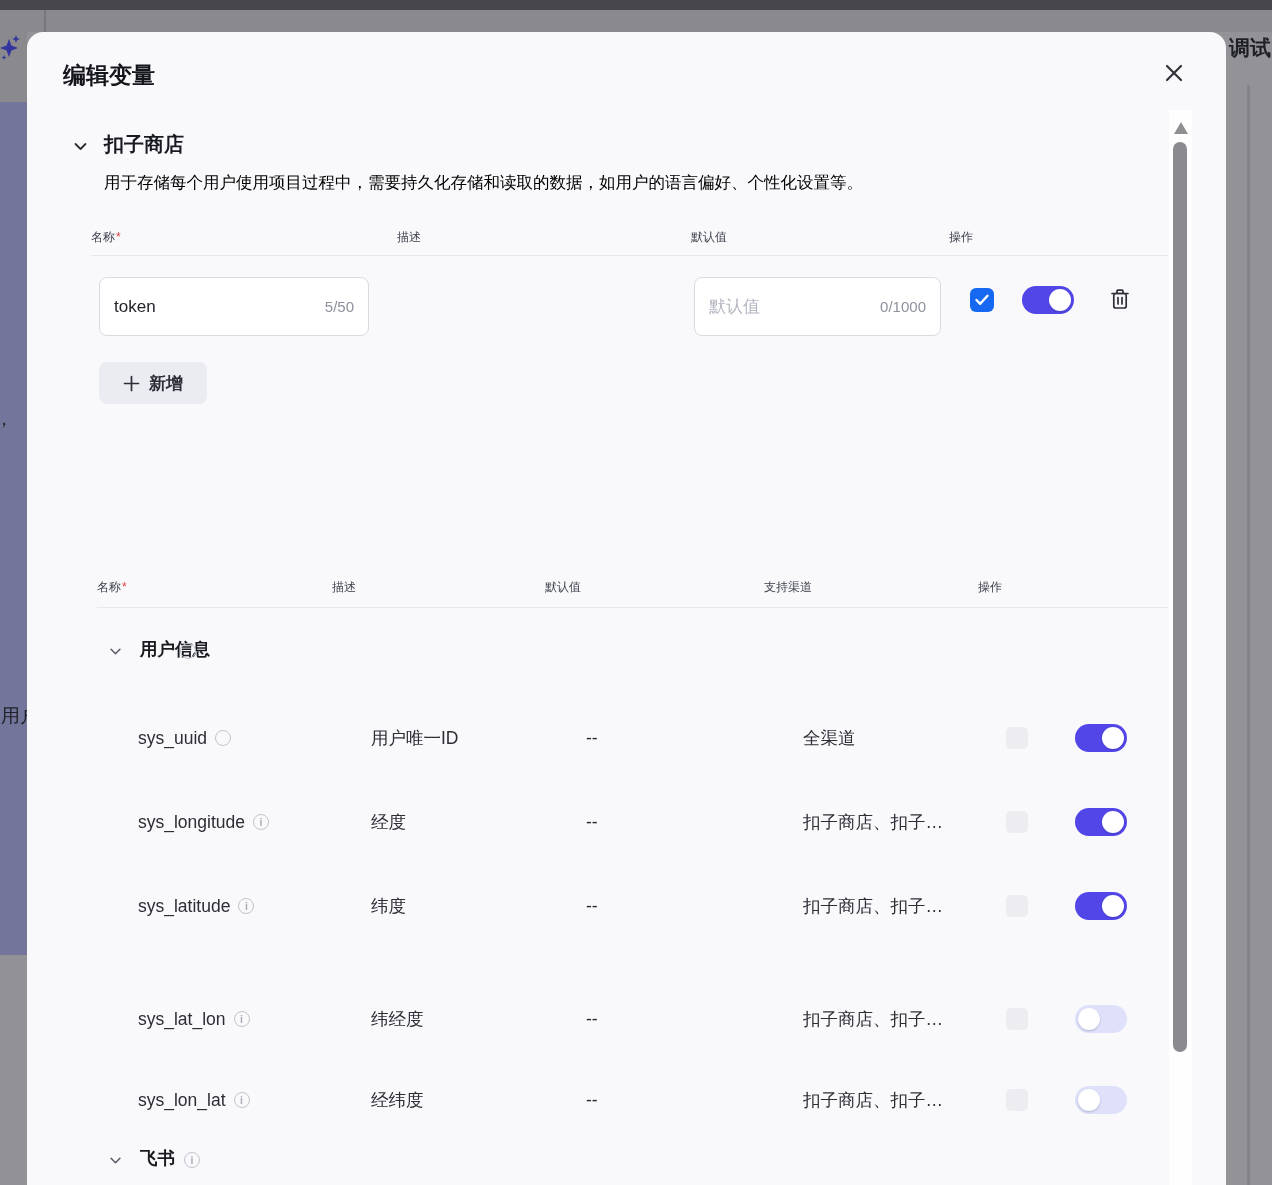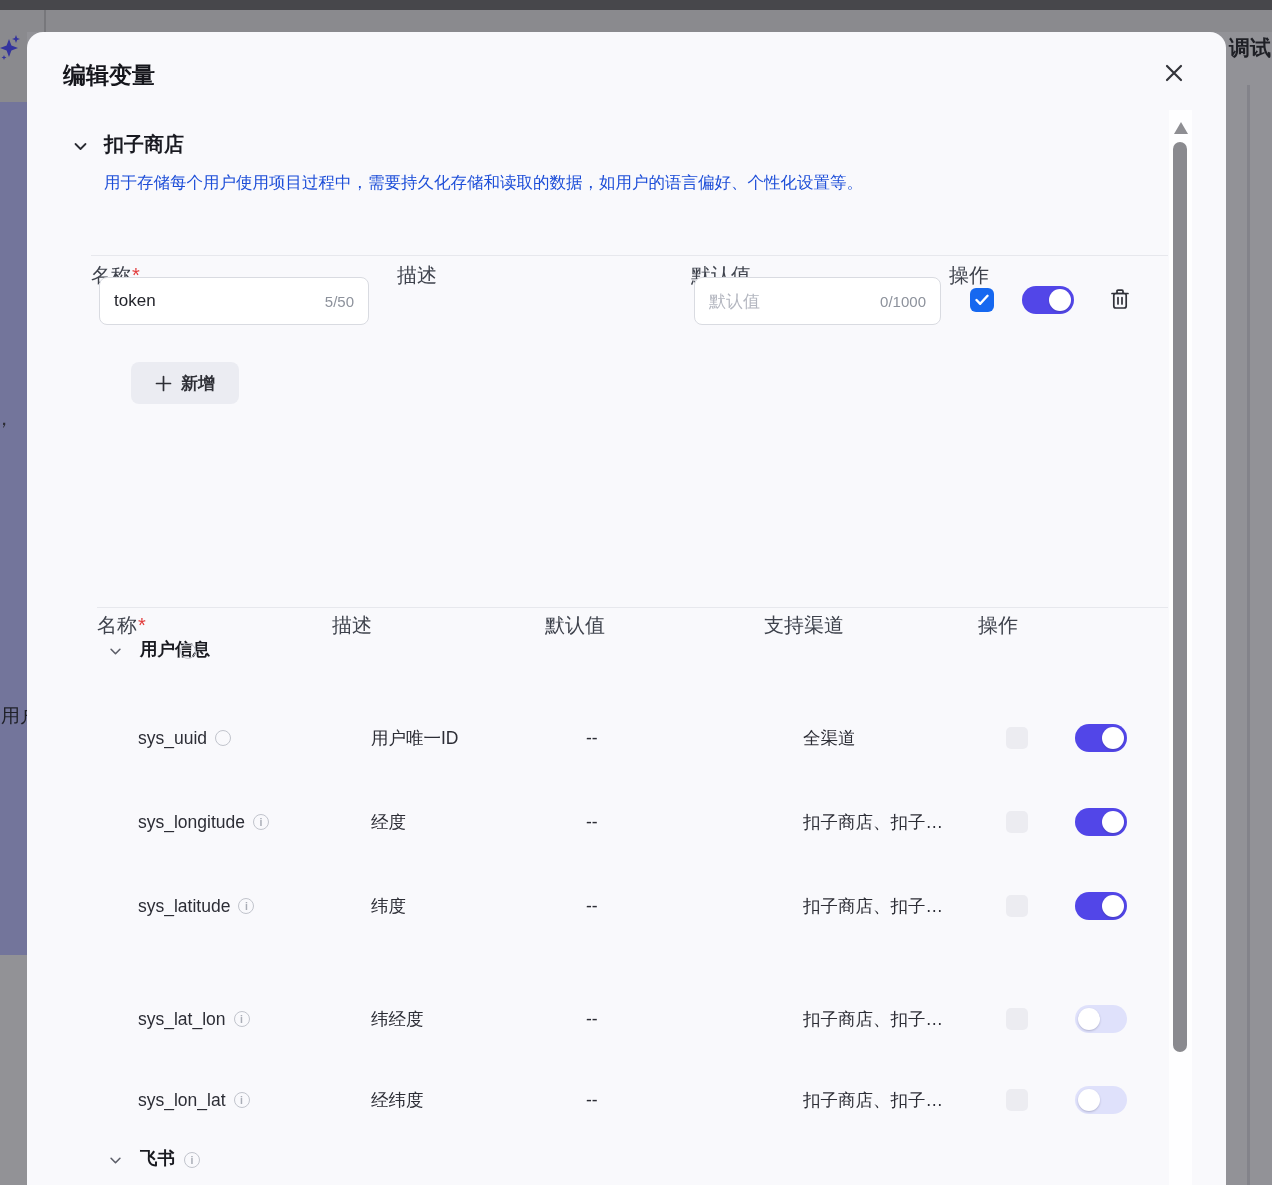--- a/index.html
+++ b/index.html
@@ -22,27 +22,27 @@
 
   
   .modal { position:absolute; left:27px; top:32px; width:1199px; height:1160px;
            background:#f9f9fc; border-radius:16px 16px 0 0; z-index:5; }
   .modal-title { position:absolute; left:36px; top:28px; font-size:23px; font-weight:700; color:#15161c; }
   .close-btn { position:absolute; left:1133px; top:27px; width:28px; height:28px; display:flex;
                align-items:center; justify-content:center; cursor:pointer; }
 
   .sec-chevron { position:absolute; }
   .sec-title { position:absolute; font-size:20px; font-weight:700; color:#191a21; }
-  .sec-desc { position:absolute; font-size:16.5px; color:#1d4ed8; line-height:30px; }
-
-  .th { position:absolute; font-size:20px; font-weight:500; color:#3e424c; white-space:nowrap;margin-top:33px; }
+  .sec-desc { position:absolute; font-size:16.5px; color:#000000; line-height:30px; }
+
+  .th { position:absolute; font-size:12px; font-weight:500; color:#3e424c; white-space:nowrap; }
   .th .req { color:#e23c3c; margin-left:1px; }
   .divider { position:absolute; height:1px; background:#e7e8ed; }
 
-  .field { position:absolute; height:48px; background:#fff; border:1px solid #d9dbe1; border-radius:8px;
+  .field { position:absolute; height:59px; background:#fff; border:1px solid #d9dbe1; border-radius:8px;
            display:flex; align-items:center; padding:0 14px; gap:8px; }
   .field .val { flex:1; font-size:17px; color:#23242b; white-space:nowrap; overflow:hidden; }
   .field .val.placeholder { color:#b4b7c0; }
   .field .counter { font-size:15px; color:#8d929c; white-space:nowrap; }
 
   .checkbox { position:absolute; width:24px; height:24px; border-radius:6px; background:#1668f0;
               display:flex; align-items:center; justify-content:center; cursor:pointer; }
   .checkbox-disabled { position:absolute; width:22px; height:22px; border-radius:5px; background:#ececf1; cursor:default; }
 
   .toggle { position:absolute; width:52px; height:28px; border-radius:14px; cursor:pointer; }
@@ -51,21 +51,21 @@
   .toggle .knob { position:absolute; top:3px; width:22px; height:22px; border-radius:50%; background:#fff;
                   box-shadow:0 1px 2px rgba(40,40,80,.25); }
   .toggle.on .knob { left:27px; }
   .toggle.off .knob { left:3px; }
 
   .trash-btn { position:absolute; cursor:pointer; }
 
   .add-btn { position:absolute; left:72px; top:330px; height:42px; padding:0 24px; border-radius:8px;
              background:#ebecf2; border:none; display:inline-flex; align-items:center; gap:9px;
              font-size:17px; font-weight:600; color:#2e2f36; cursor:pointer;
-             font-family:"Liberation Sans","DejaVu Sans",sans-serif;margin-left:32px; }
+             font-family:"Liberation Sans","DejaVu Sans",sans-serif; }
 
   .sysbox { position:absolute; left:36px; top:405px; width:1105px; height:114px; border-radius:12px; background:#ededf4; }
 
   .group-row { position:absolute; height:28px; }
   .group-label { position:absolute; left:32px; top:0; font-size:17.5px; font-weight:700; color:#191a20; white-space:nowrap; }
 
   .sys-row { position:absolute; left:0; width:1141px; height:28px; }
   .sys-row .cell { position:absolute; top:0; line-height:28px; font-size:17.5px; color:#2c2d35; white-space:nowrap; }
   .c-name { left:111px; display:flex; align-items:center; gap:8px; }
   .c-desc { left:344px; }

